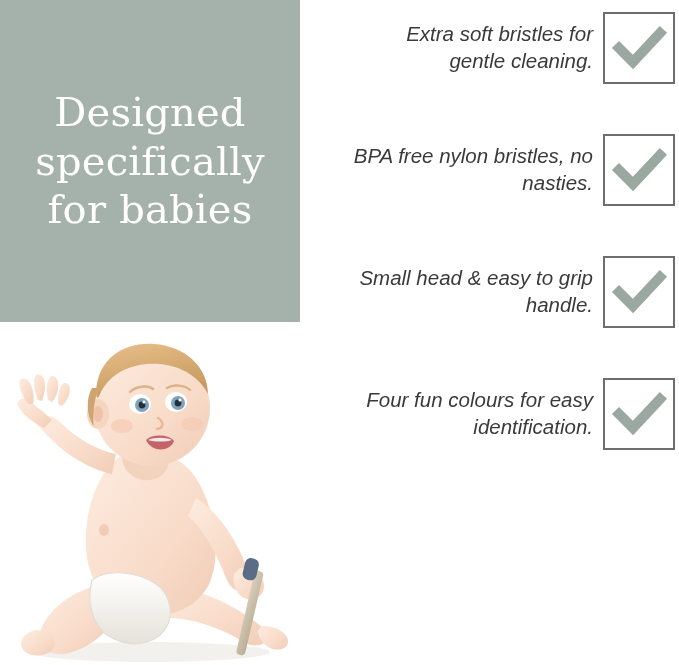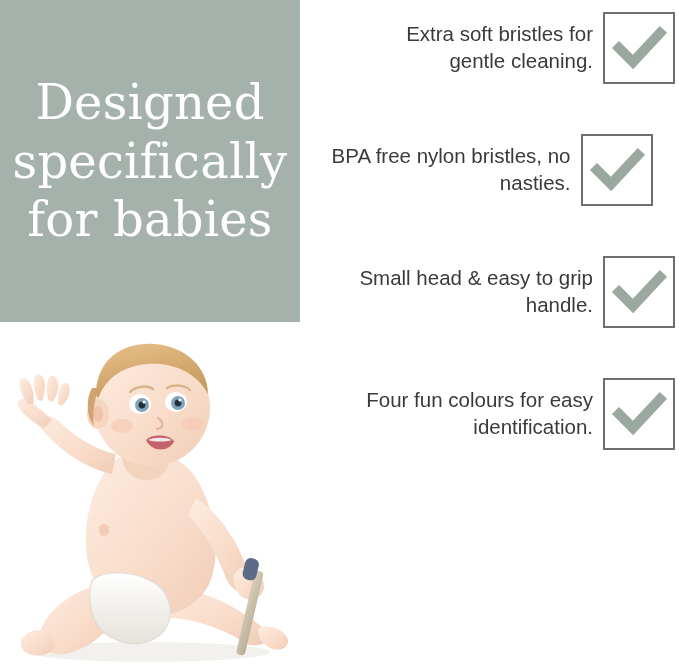--- a/index.html
+++ b/index.html
@@ -36,21 +36,21 @@
     height: 322px;
     background: #a5b2ab;
     display: flex;
     align-items: center;
     justify-content: center;
   }
   .hero-title {
     color: #ffffff;
     font-family: "DejaVu Serif", serif;
     font-weight: 400;
-    font-size: 48px;
+    font-size: 40px;
     line-height: 1.22;
     text-align: center;
     letter-spacing: 0.2px;
     padding: 0 14px;
     margin: 0;
     white-space: pre-line;
   }
 
   
   .photo-area {
@@ -64,20 +64,21 @@
   }
   .baby-svg { display: block; }
 
   
   .features {
     position: absolute;
     left: 300px;
     top: 0;
     width: 379px;
     height: 531px;
+    font-style: italic;
   }
   .feature-row {
     position: absolute;
     left: 0;
     width: 379px;
     height: 96px;
     display: flex;
     align-items: center;
     justify-content: flex-end;
   }
@@ -234,21 +235,21 @@
 
     <div class="feature-row" style="top:0px;">
       <div class="feature-text">Extra soft bristles for gentle cleaning.</div>
       <div class="checkbox">
         <svg width="68" height="68" viewBox="0 0 68 68">
           <path d="M14 34 L28 48 L55 19" fill="none" stroke="#9aa89f" stroke-width="10" stroke-linecap="square" stroke-linejoin="miter"></path>
         </svg>
       </div>
     </div>
 
-    <div class="feature-row" style="top:122px;justify-content:center;">
+    <div class="feature-row" style="top:122px;">
       <div class="feature-text">BPA free nylon bristles, no nasties.</div>
       <div class="checkbox">
         <svg width="68" height="68" viewBox="0 0 68 68">
           <path d="M14 34 L28 48 L55 19" fill="none" stroke="#9aa89f" stroke-width="10" stroke-linecap="square" stroke-linejoin="miter"></path>
         </svg>
       </div>
     </div>
 
     <div class="feature-row" style="top:244px;">
       <div class="feature-text">Small head &amp; easy to grip handle.</div>

